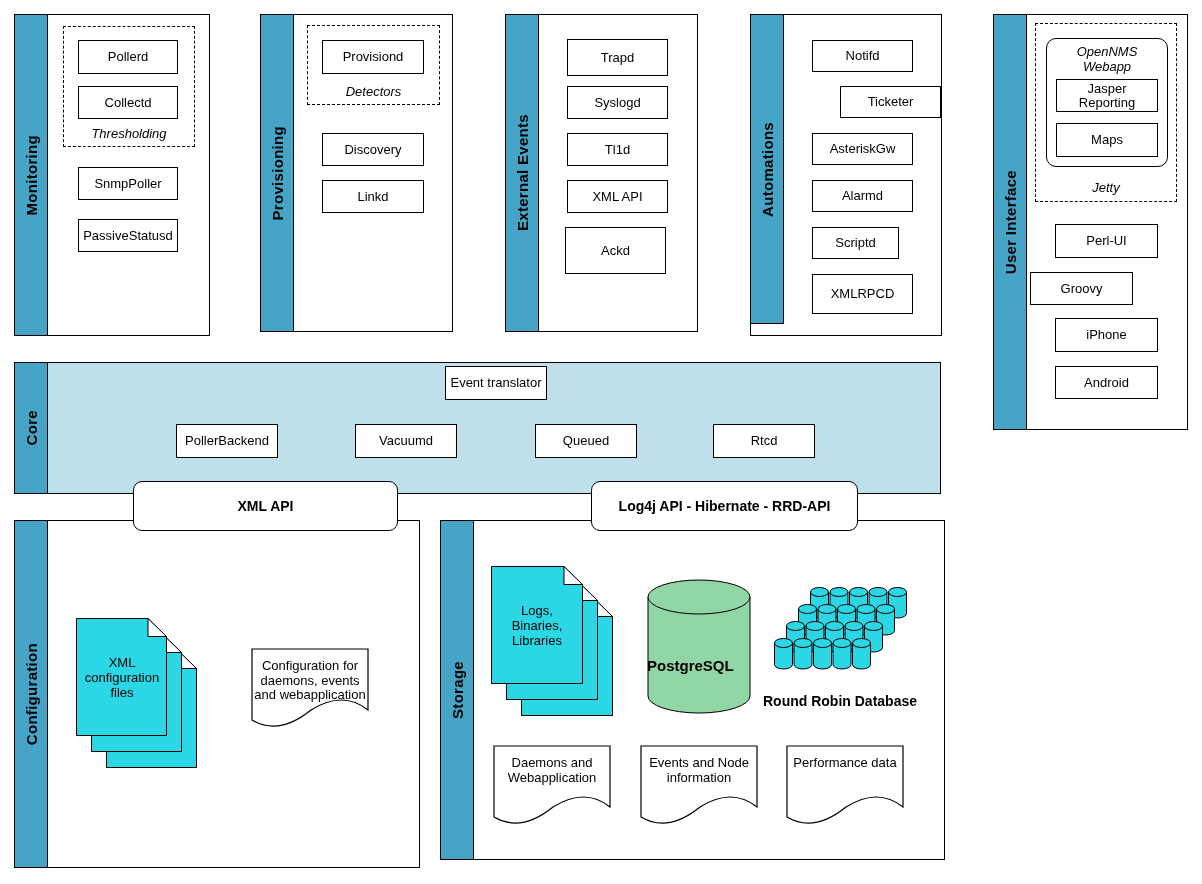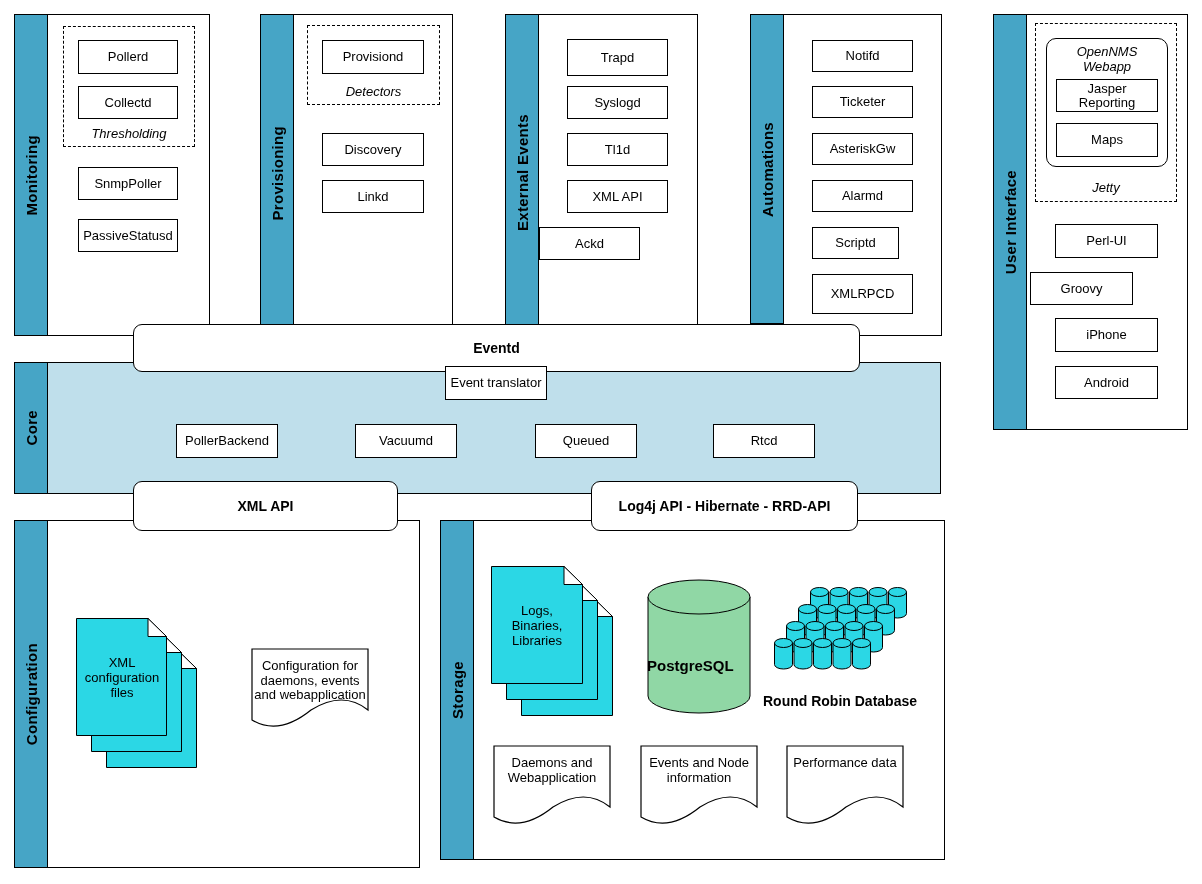--- a/index.html
+++ b/index.html
@@ -61,28 +61,28 @@
   <div class="box" style="left:322px;top:180px;width:102px;height:33px">Linkd</div>
 
   <div class="panel" style="left:505px;top:14px;width:193px;height:318px"></div>
   <div class="vband" style="left:505px;top:14px;width:34px;height:318px">
     <span class="vlabel">External Events</span>
   </div>
   <div class="box" style="left:567px;top:39px;width:101px;height:37px">Trapd</div>
   <div class="box" style="left:567px;top:86px;width:101px;height:33px">Syslogd</div>
   <div class="box" style="left:567px;top:133px;width:101px;height:33px">Tl1d</div>
   <div class="box" style="left:567px;top:180px;width:101px;height:33px">XML API</div>
-  <div class="box" style="left:539px;top:227px;width:101px;height:33px">Ackd</div>
+  <div class="box" style="left:565px;top:227px;width:101px;height:47px">Ackd</div>
 
   <div class="panel" style="left:750px;top:14px;width:192px;height:322px"></div>
   <div class="vband" style="left:750px;top:14px;width:34px;height:310px">
     <span class="vlabel">Automations</span>
   </div>
   <div class="box" style="left:812px;top:40px;width:101px;height:32px">Notifd</div>
-  <div class="box" style="left:812px;top:86px;width:101px;height:32px">Ticketer</div>
+  <div class="box" style="left:840px;top:86px;width:101px;height:32px">Ticketer</div>
   <div class="box" style="left:812px;top:133px;width:101px;height:32px">AsteriskGw</div>
   <div class="box" style="left:812px;top:180px;width:101px;height:32px">Alarmd</div>
   <div class="box" style="left:812px;top:227px;width:87px;height:32px">Scriptd</div>
   <div class="box" style="left:812px;top:274px;width:101px;height:40px">XMLRPCD</div>
 
   <div class="panel" style="left:993px;top:14px;width:195px;height:416px"></div>
   <div class="vband" style="left:993px;top:14px;width:34px;height:416px">
     <span class="vlabel">User Interface</span>
   </div>
   <div class="dashed" style="left:1035px;top:23px;width:142px;height:179px"></div>
@@ -197,21 +197,20 @@
   <div class="caption" style="left:497px;top:756px;width:110px">Daemons and Webapplication</div>
   <svg width="118" height="96" style="left:640px;top:745px" viewBox="0 0 118 96">
     <path class="wavedoc" d="M1,1 H117 V62 Q92,42 60,62 Q28,88 1,72 Z"></path>
   </svg>
   <div class="caption" style="left:644px;top:756px;width:110px">Events and Node information</div>
   <svg width="118" height="96" style="left:786px;top:745px" viewBox="0 0 118 96">
     <path class="wavedoc" d="M1,1 H117 V62 Q92,42 60,62 Q28,88 1,72 Z"></path>
   </svg>
   <div class="caption" style="left:790px;top:756px;width:110px">Performance data</div>
 
-  <div class="bar" style="left:133px;top:324px;width:727px;height:48px">Eventd</div>
   <div class="bar" style="left:133px;top:481px;width:265px;height:50px">XML API</div>
   <div class="bar" style="left:591px;top:481px;width:267px;height:50px">Log4j API - Hibernate - RRD-API</div>
 
   <div class="box" style="left:445px;top:366px;width:102px;height:34px">Event translator</div>
   <div class="box" style="left:176px;top:424px;width:102px;height:34px">PollerBackend</div>
   <div class="box" style="left:355px;top:424px;width:102px;height:34px">Vacuumd</div>
   <div class="box" style="left:535px;top:424px;width:102px;height:34px">Queued</div>
   <div class="box" style="left:713px;top:424px;width:102px;height:34px">Rtcd</div>
 
 </div>

